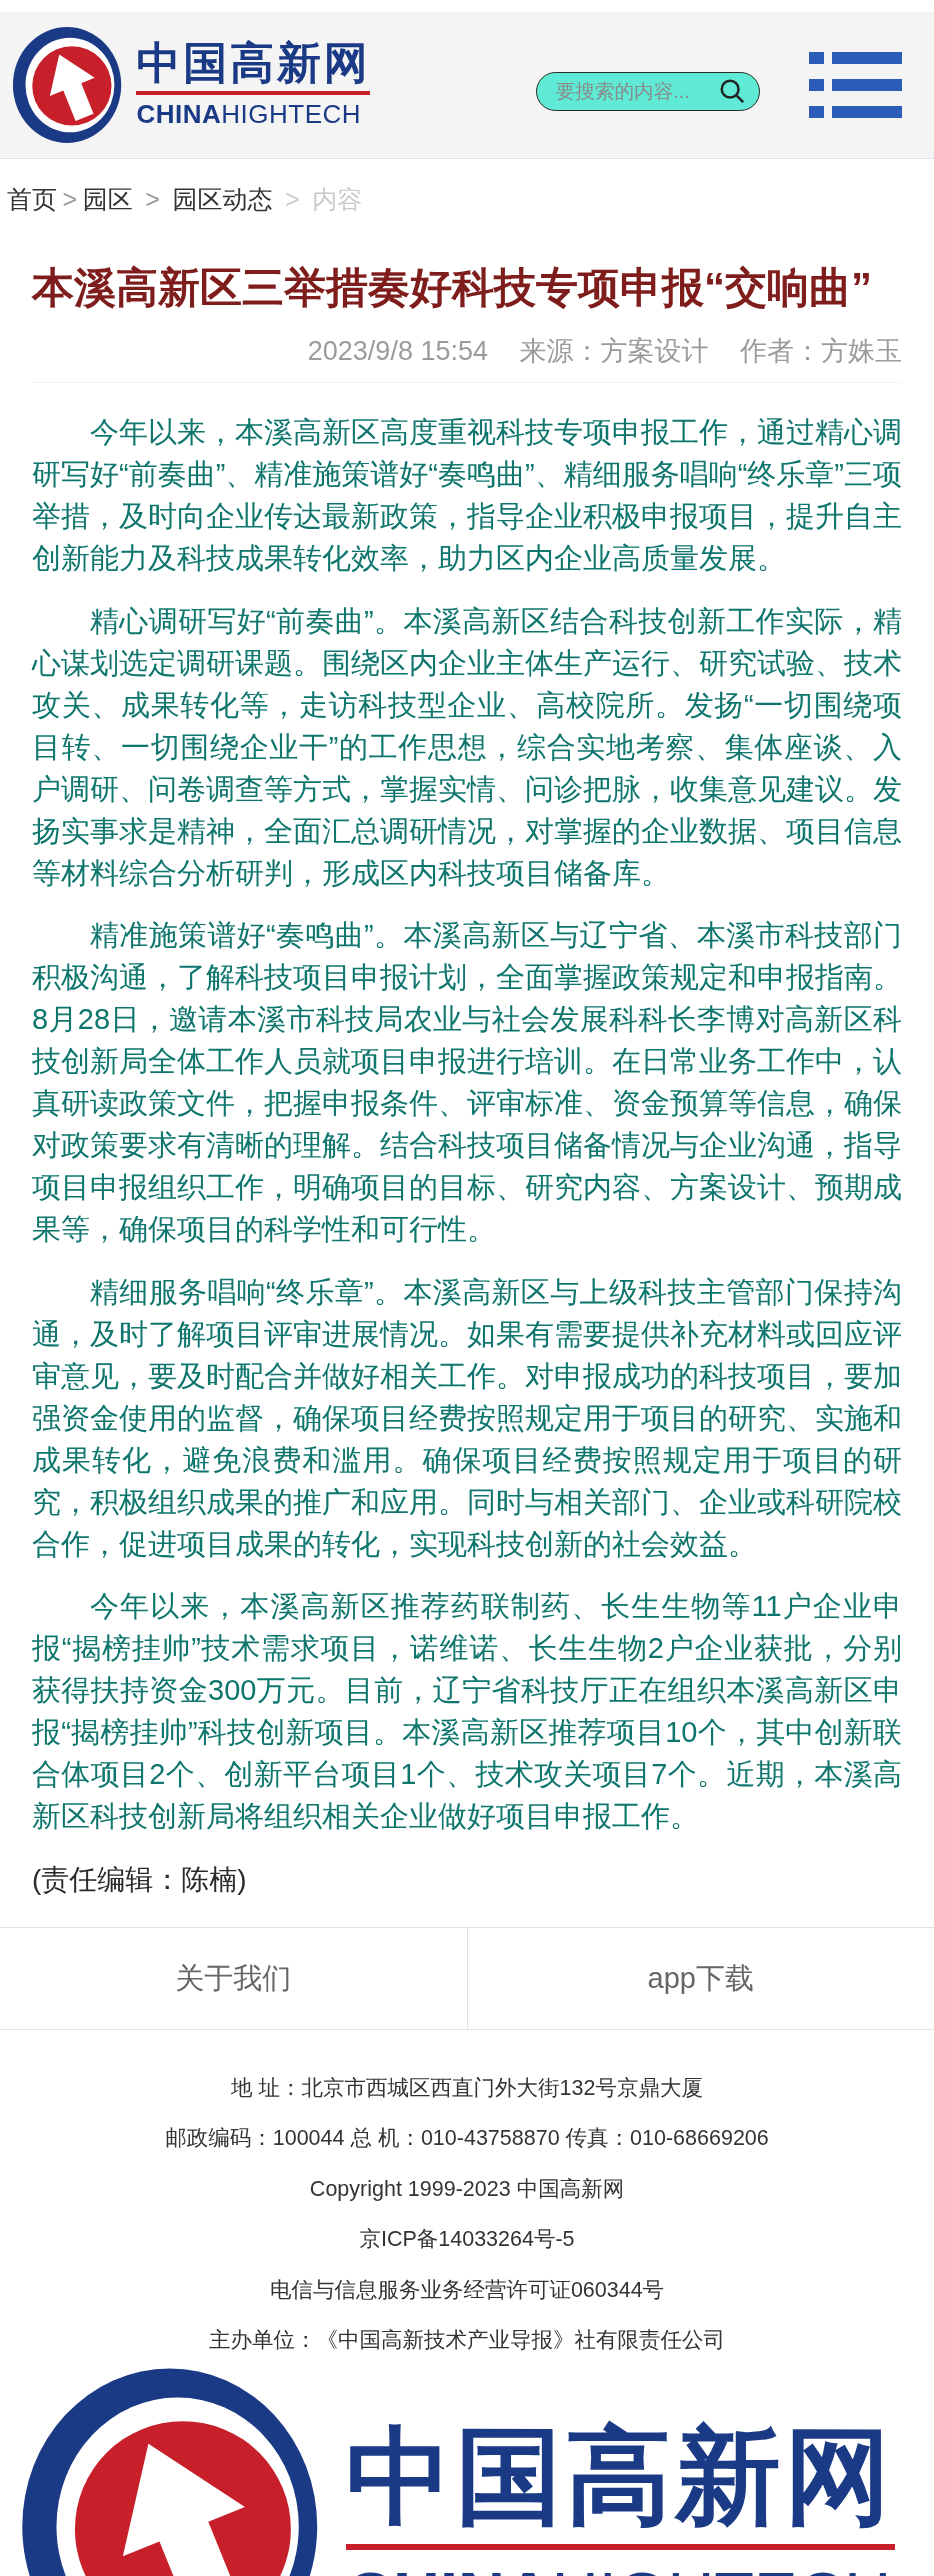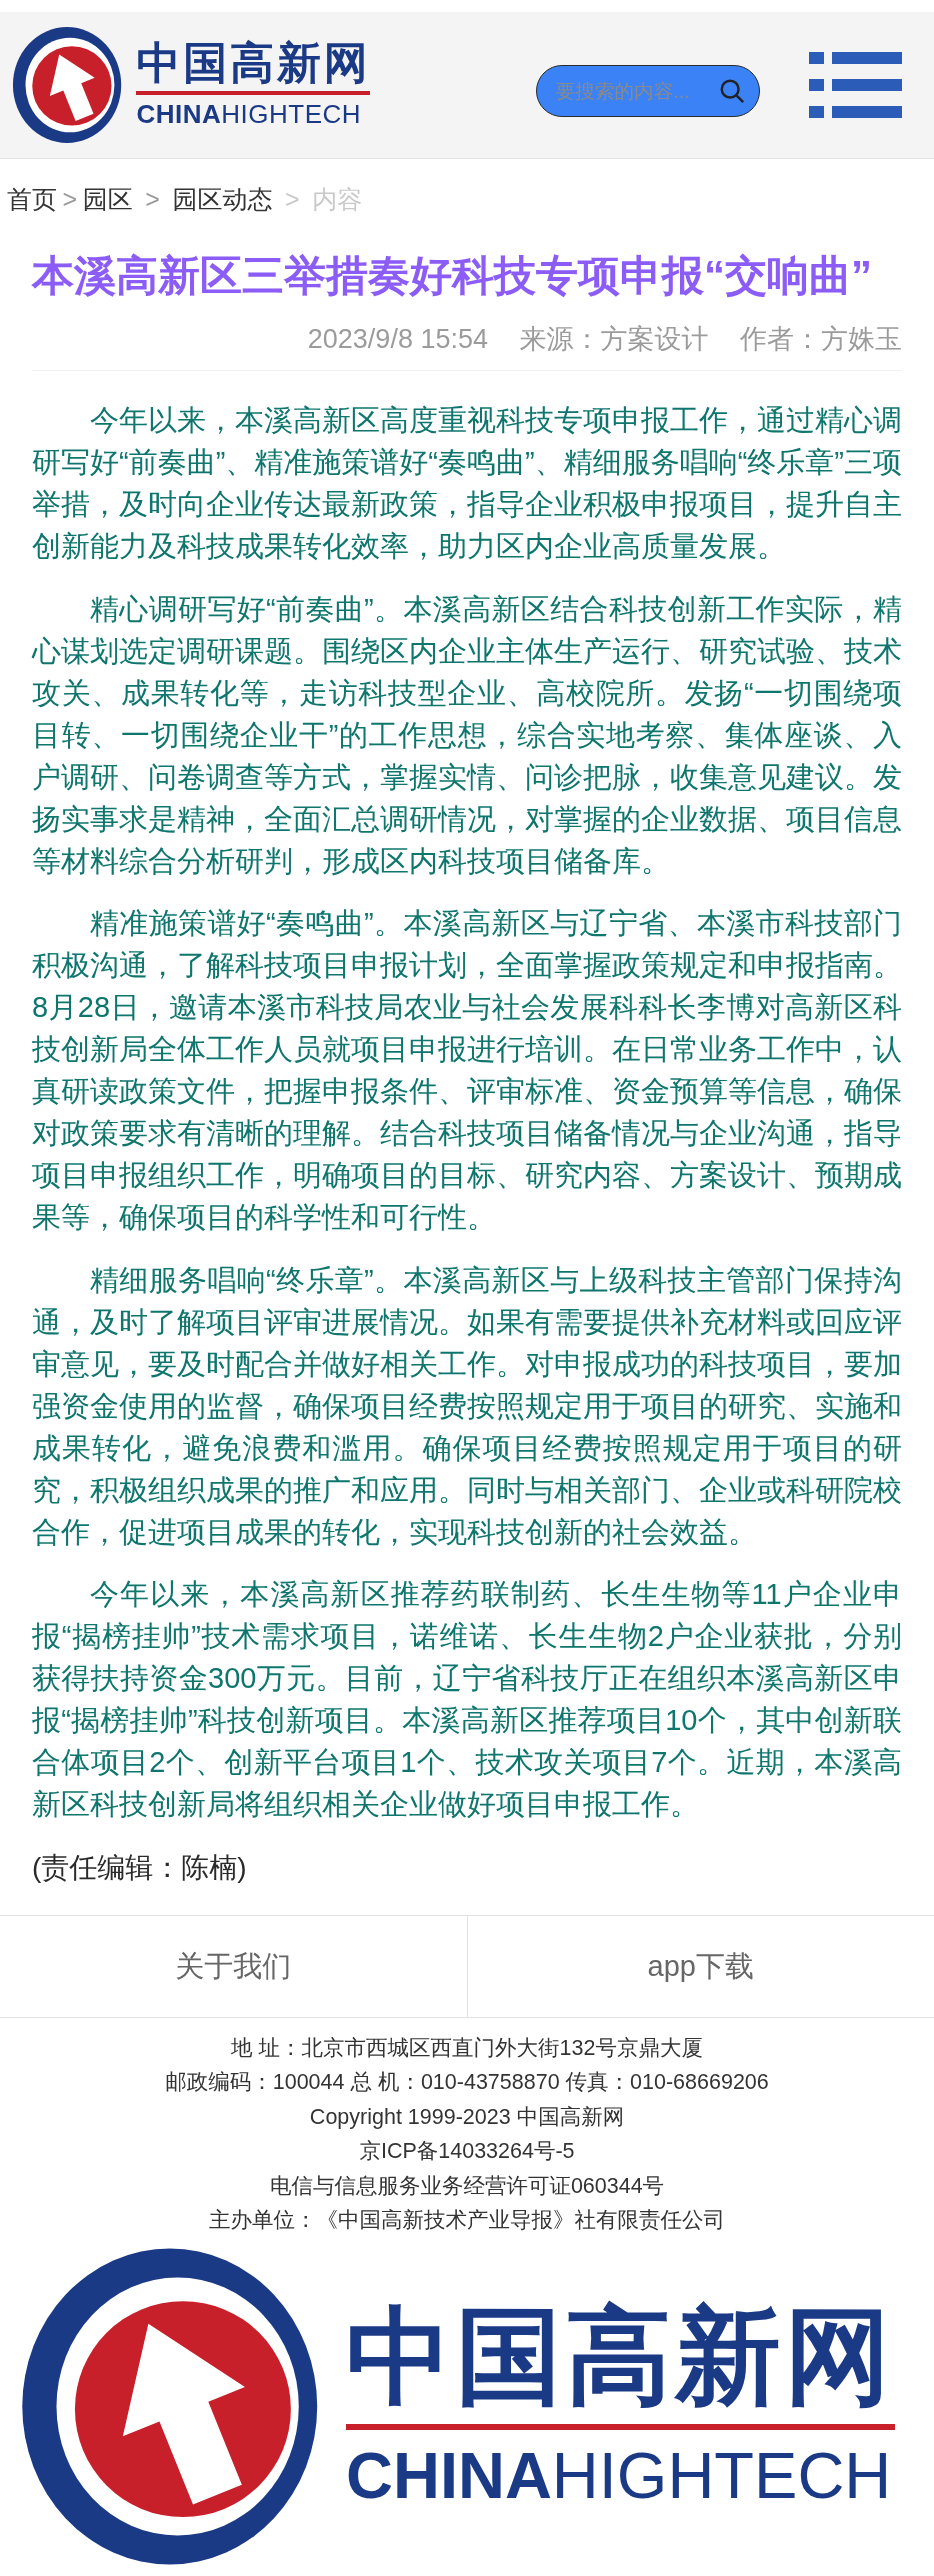--- a/index.html
+++ b/index.html
@@ -18,21 +18,21 @@
     display:flex; align-items:center; padding:0 32px 0 11.2px;
   }
   .logo { display:flex; align-items:center; }
   .logo-mark svg { width:116px; height:120px; display:block; }
   .logo-text { display:flex; flex-direction:column; margin-left:9.3px; }
   .logo-cn { font-size:44px; font-weight:700; color:#1b3a86; letter-spacing:2.8px; line-height:1.05; white-space:nowrap; }
   .logo-divider { height:3.7px; background:#c8202a; margin:4.7px 0 3.7px; }
   .logo-en { font-size:26px; color:#1b3a86; letter-spacing:0.5px; white-space:nowrap; }
   .logo-en b { font-weight:700; }
   .search-box {
-    margin-left:auto; width:224px; height:52px; background:#3b82f6;
+    margin-left:auto; width:224px; height:39px; background:#5eead4;
     border:1.9px solid #2a2a2a; border-radius:28px;
     display:flex; align-items:center; padding:0 13px 0 18.7px;margin-top:12px;
   }
   .search-box input {
     border:none; outline:none; background:transparent; flex:1; min-width:0;
     font-size:19.6px; color:#333; font-family:inherit;
   }
   .search-box input::placeholder { color:#8a8a8a; }
   .search-icon svg { width:28px; height:28px; display:block; }
   .menu { margin-left:49px; width:93px; display:flex; flex-direction:column; gap:15px; cursor:pointer; }
@@ -41,21 +41,21 @@
   .menu-bar { flex:1; height:12px; background:#2b5cb8; }
 
   
   .breadcrumb { padding:24px 7px 0; font-size:25px; color:#333; }
   .breadcrumb .sep { color:#9a9a9a; margin:0 5.6px; }
   .breadcrumb .sep-light, .breadcrumb .current { color:#c9c9c9; }
 
   
   .article { padding:0 32px; }
   .article h1 {
-    margin-top:34px; font-size:42px; font-weight:700; color:#8b5cf6; line-height:1.25;
+    margin-top:46px; font-size:42px; font-weight:700; color:#7f1d1d; line-height:1.25;
   }
   .article-meta { margin-top:18.7px; text-align:right; font-size:27px; color:#9b9b9b; }
   .article-meta span { margin-left:24px; }
   .meta-divider { border-bottom:1.9px solid #f2f2f4; margin-top:13px; }
   .article-body p {
     font-size:29px; line-height:42px; color:#0f766e;
     text-align:justify; text-indent:2em; margin:20.5px 0;
   }
   .article-body p:first-child { margin-top:28px; }
   .editor-note { text-align:left; font-size:28px; color:#2a2a2a; margin:24px 0 28px; }
@@ -66,21 +66,21 @@
     border-top:1.9px solid #e2e2e2; border-bottom:1.9px solid #e2e2e2;
   }
   .footer-nav-item {
     flex:1; display:flex; align-items:center; justify-content:center;
     font-size:29px; color:#666;
   }
   .footer-nav-item:first-child { border-right:1.9px solid #e2e2e2; }
 
   
   .footer-info { padding-top:18.7px; text-align:center; font-size:21.5px; color:#333; }
-  .footer-info div { line-height:22.4px; margin-bottom:12px; }
+  .footer-info div { line-height:22.4px; margin-bottom:12px;margin-top:28px; }
 
   
   .bottom-logo { margin-top:9.3px; display:flex; align-items:center; padding-left:17px; }
   .bottom-logo svg { width:316px; height:327px; display:block; }
   .bottom-logo-text { display:flex; flex-direction:column; margin-left:13px; }
   .bl-cn { font-size:106px; font-weight:700; color:#1b3a86; letter-spacing:3.7px; line-height:1.05; white-space:nowrap; }
   .bl-divider { height:6.5px; background:#c8202a; margin:11.2px 0 7.5px; }
   .bl-en { font-size:65px; color:#1b3a86; letter-spacing:0; white-space:nowrap; }
   .bl-en b { font-weight:700; }
 </style>

